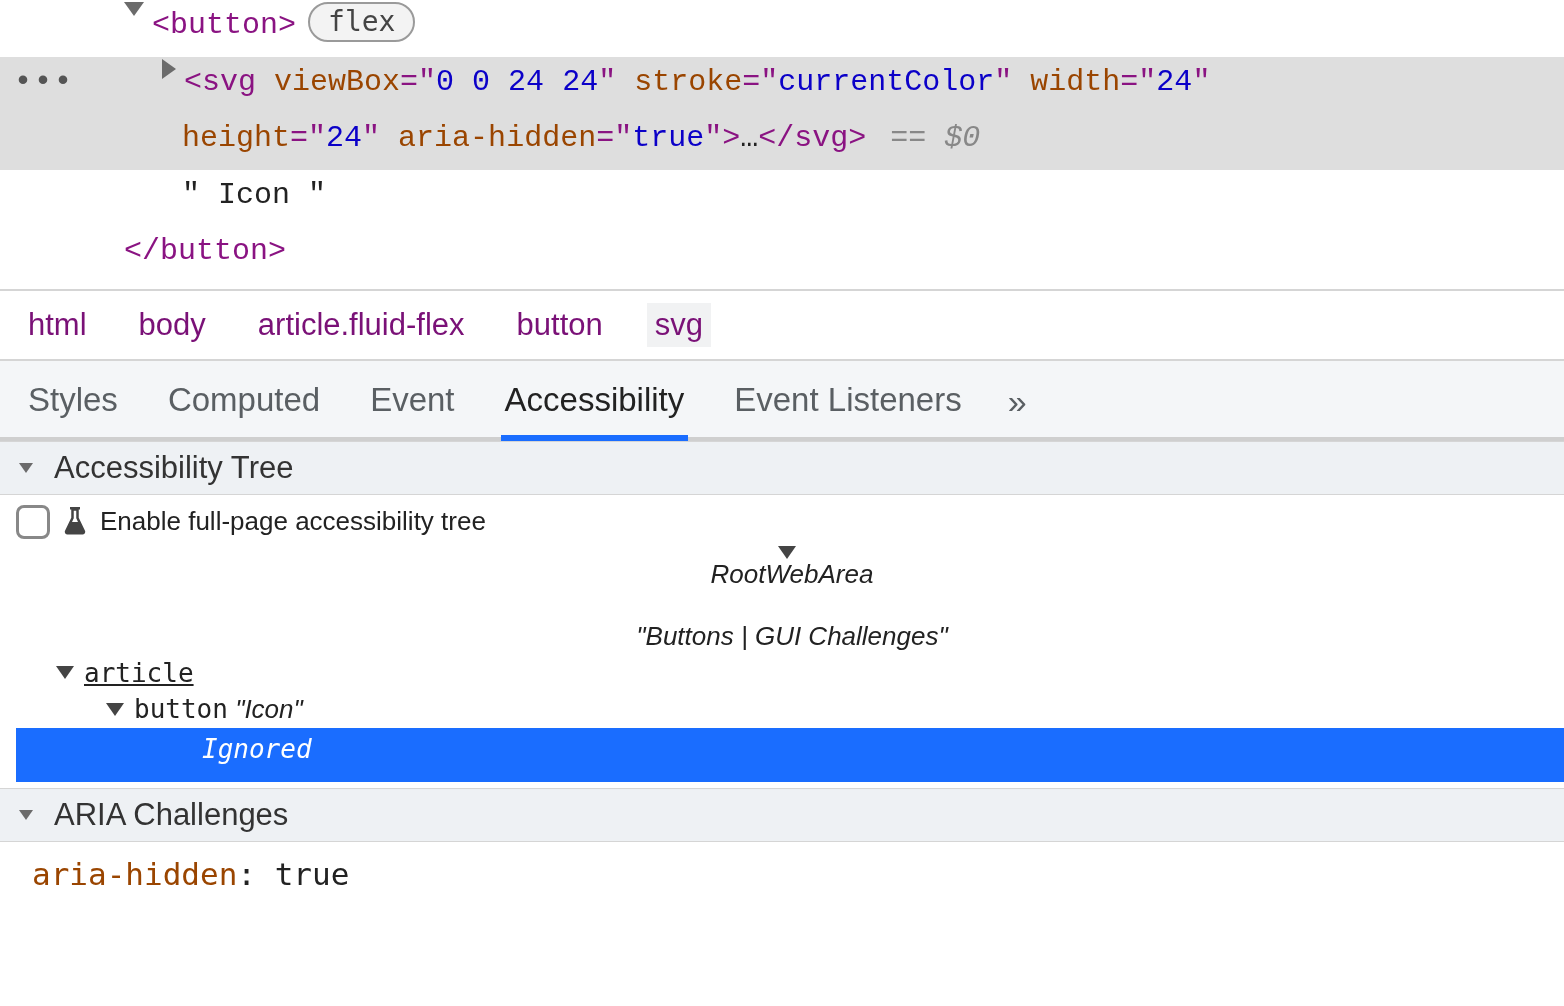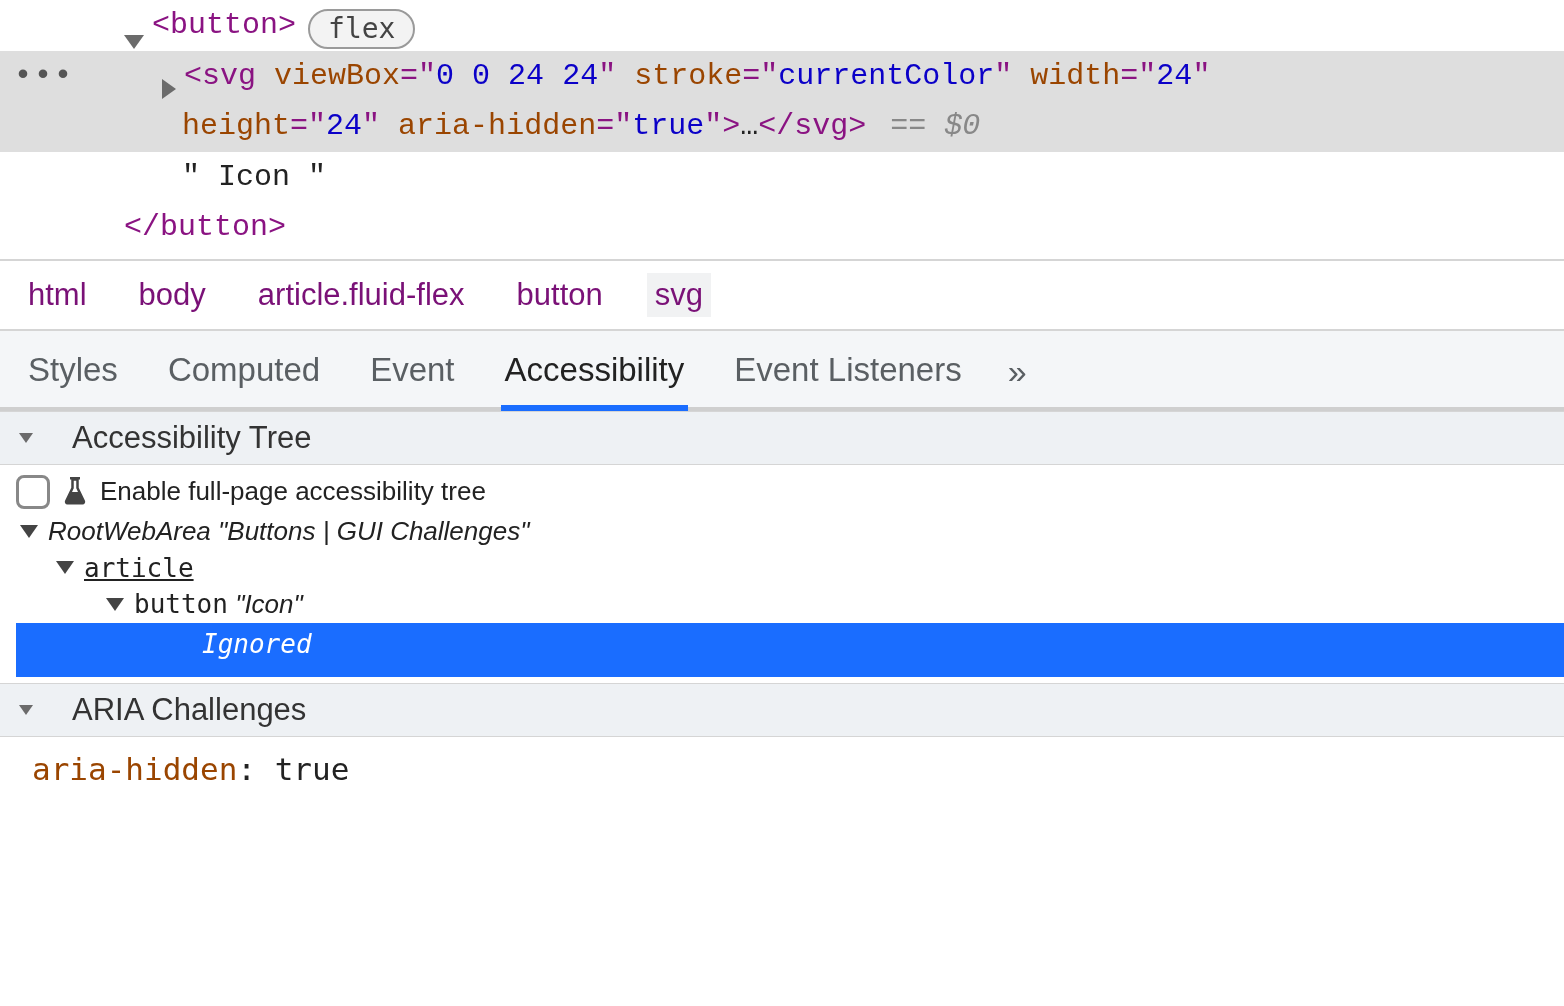--- a/index.html
+++ b/index.html
@@ -10,22 +10,22 @@
     background: #fff;
     color: #222;
     -webkit-font-smoothing: antialiased;
   }
   .mono { font-family: Menlo, Consolas, "Courier New", monospace; }
   .devtools { width: 100%; }
 
   
   .dom-panel { padding: 0 0 6px 0; }
   .dom-line {
-    display: flex; align-items: flex-end;
-    padding: 2px 0 2px 8px;
+    display: flex; align-items: flex-start;
+    padding: 2px 0 8px 8px;
     line-height: 1.55;
     white-space: nowrap;
   }
   .dom-line .indent { flex: 0 0 auto; display:inline-block; }
   .i1 { width: 116px; } 
   .i2 { width: 154px; } 
   .i3 { width: 174px; } 
   .gutter-dots {
     position: absolute; left: 14px;
     color: #555; font-weight: 700; letter-spacing: 2px;
@@ -85,39 +85,39 @@
     font-size: 33px;
     border-bottom: 6px solid transparent;
     margin-bottom: -4px;
     cursor:default;
   }
   .tab.active { color: #222; border-bottom-color: #1a6dff; }
   .more-chevrons { color: #5a5f63; font-size: 34px; padding-bottom: 16px; }
 
   
   .section-header {
-    display:flex; align-items:center; gap: 28px;
+    display:flex; align-items:center; gap: 10px;
     background: #eef1f4;
     border-top: 1px solid #d5d5d5;
     border-bottom: 1px solid #d5d5d5;
     padding: 8px 16px;
     font-size: 31px; color: #333;
   }
   .section-body { padding: 6px 0 6px 16px; font-size: 26px; }
   .ax-row { display:flex; align-items:center; gap: 10px; padding: 4px 0; }
   .ax-checkbox {
     width: 34px; height: 34px; border: 3px solid #888;
     border-radius: 8px; background:#fff; flex:0 0 auto;
   }
   .beaker-icon { display:inline-flex; width:30px; height:34px; }
   .tree-row {
     display:flex; align-items:center;
     padding: 3px 0 3px 0;
   }
-  .tree-indent-1 { padding-left: 4px; }
+  .tree-indent-1 { padding-left: 4px; flex-direction: column; }
   .tree-indent-2 { padding-left: 40px; text-decoration: underline; }
   .tree-indent-3 { padding-left: 90px; }
   .tree-indent-4 { padding-left: 186px; }
   .tree-chevron {
     display:inline-block; width:0; height:0;
     border-left:9px solid transparent;
     border-right:9px solid transparent;
     border-top:13px solid #444;
     margin-right: 10px; vertical-align: 2px;
   }

